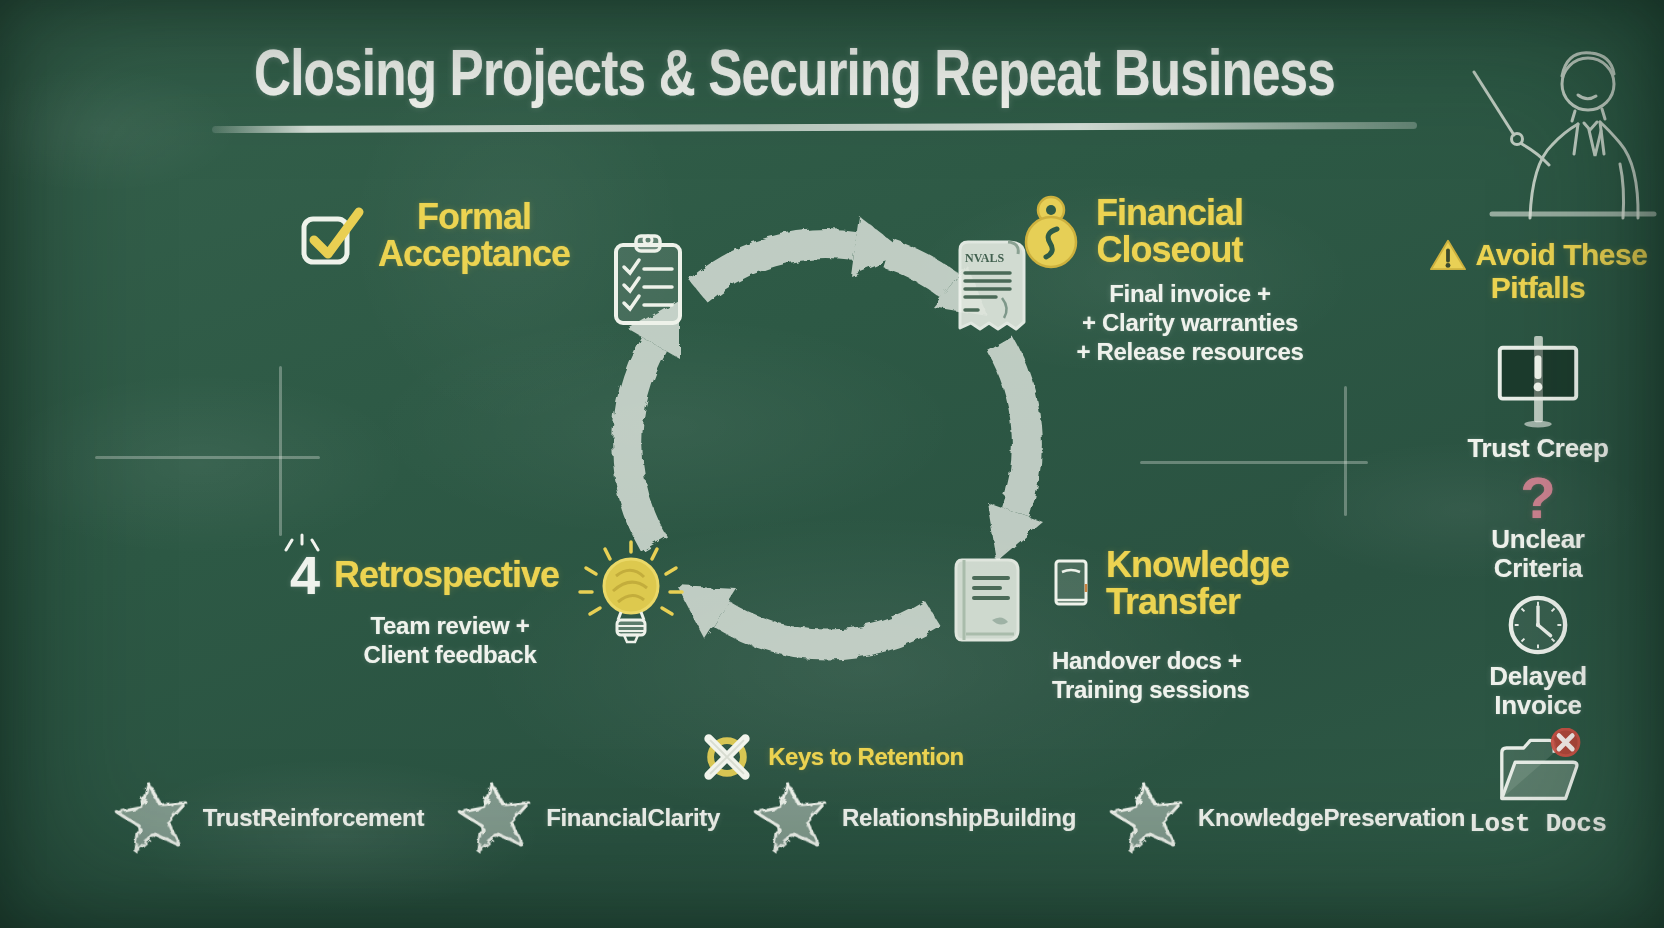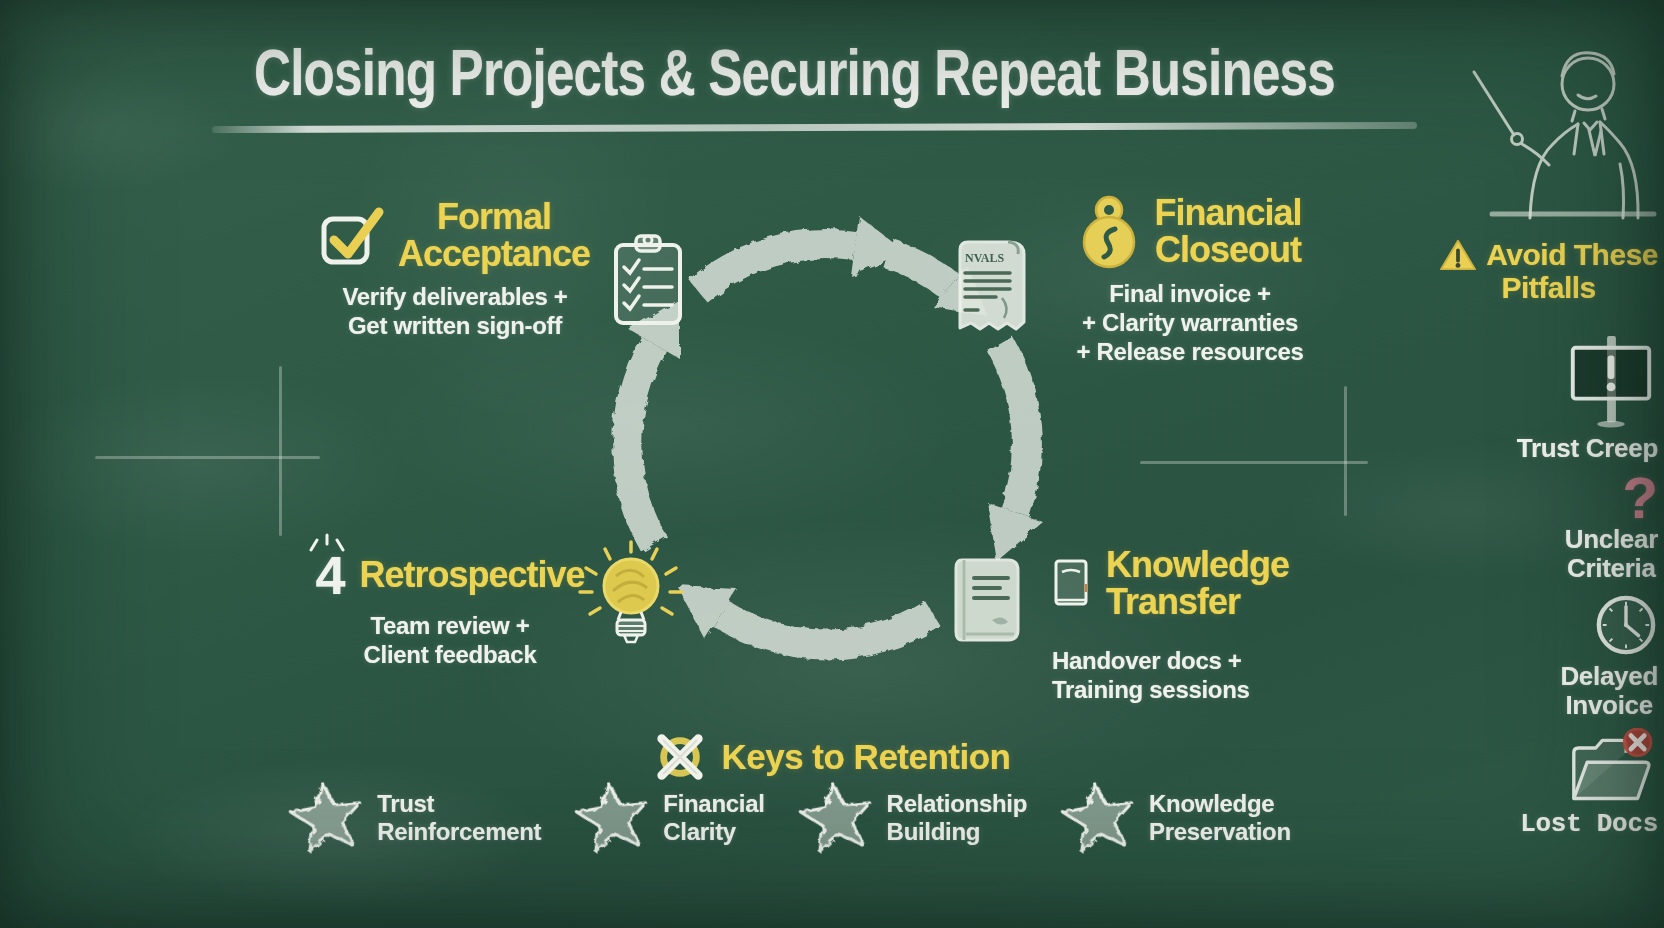--- a/index.html
+++ b/index.html
@@ -24,34 +24,34 @@
     position:absolute;left:120px;top:36px;width:1340px;margin:0;text-align:center;
     font-size:64px;font-weight:bold;color:#f3f5f0;letter-spacing:-1px;white-space:nowrap;
     transform:scaleX(.8);transform-origin:50% 0;
     text-shadow:0 0 1px rgba(255,255,255,.5),0 0 8px rgba(255,255,255,.18);
   }
   .title-underline{position:absolute;left:212px;top:124px;width:1205px;height:7px;border-radius:4px;
     transform:rotate(-.2deg);opacity:.9;filter:blur(.4px);
     background:linear-gradient(90deg,rgba(240,244,238,.15),rgba(240,244,238,.95) 8%,rgba(240,244,238,.8) 45%,rgba(240,244,238,.95) 72%,rgba(240,244,238,.3));}
   .yellow{color:#ecd351;text-shadow:0 0 1px rgba(236,211,81,.6),0 0 7px rgba(236,211,81,.2);}
   .white{color:#eff2ec;text-shadow:0 0 1px rgba(255,255,255,.45),0 0 6px rgba(255,255,255,.15);}
-  .stage{position:absolute;display:flex;flex-direction:column;align-items:center;}
+  .stage{position:absolute;display:flex;flex-direction:column;}
   .stage-header{display:flex;align-items:center;gap:14px;}
   .stage-title{display:flex;flex-direction:column;font-size:36px;font-weight:bold;line-height:1.04;letter-spacing:-1px;text-align:center;}
   .stage-title.left, .stage.left-align .stage-desc{text-align:left;align-items:flex-start;}
   .stage-desc{margin-top:10px;display:flex;flex-direction:column;font-size:24px;font-weight:bold;line-height:1.2;letter-spacing:-.3px;text-align:center;}
   .stage.left-align{align-items:flex-start;}
   .num4{font-size:54px;font-weight:bold;line-height:1;position:relative;}
   .num4 svg{position:absolute;left:-10px;top:-16px;}
   .retention-header{position:absolute;left:0;top:730px;width:1664px;display:flex;justify-content:center;align-items:center;gap:14px;}
-  .retention-title{font-size:35px;font-weight:bold;letter-spacing:-.5px;}
+  .retention-title{font-size:24px;font-weight:bold;letter-spacing:-.5px;}
   .stars-row{position:absolute;left:40px;top:778px;width:1500px;display:flex;justify-content:center;gap:34px;}
   .star-item{display:flex;align-items:center;gap:12px;}
-  .star-label{display:flex;flex-direction:column;font-size:24px;font-weight:bold;line-height:1.15;letter-spacing:-.3px;}
-  .pitfalls{position:absolute;left:1418px;top:238px;width:240px;display:flex;flex-direction:column;align-items:flex-end;text-align:center;}
+  .star-label{display:flex;flex-direction:row;font-size:24px;font-weight:bold;line-height:1.15;letter-spacing:-.3px;}
+  .pitfalls{position:absolute;left:1418px;top:238px;width:240px;display:flex;flex-direction:column;align-items:center;text-align:center;}
   .pitfalls-title{font-size:30px;font-weight:bold;line-height:1.08;letter-spacing:-.5px;}
   .pitfalls-title .line1{display:flex;align-items:center;gap:9px;justify-content:center;}
   .pitfall-label{font-size:26px;font-weight:bold;line-height:1.12;letter-spacing:-.3px;display:flex;flex-direction:column;}
   .qmark{font-size:58px;font-weight:bold;color:#c9818e;line-height:.95;margin-top:6px;
     text-shadow:0 0 1px rgba(201,129,142,.7),0 0 6px rgba(201,129,142,.25);}
   .abs{position:absolute;}
   svg{display:block;}
 </style>
 </head>
 <body>
@@ -170,24 +170,20 @@
     <div class="stage-header">
       <svg width="64" height="62" viewBox="0 0 64 62">
         <rect x="4" y="15" width="43" height="43" rx="9" fill="none" stroke="#eef2ea" stroke-width="5"></rect>
         <path d="M14 36 L28 50 L59 8" fill="none" stroke="#e9cf52" stroke-width="9" stroke-linecap="round" stroke-linejoin="round"></path>
       </svg>
       <div class="stage-title yellow">
         <span>Formal</span>
         <span>Acceptance</span>
       </div>
     </div>
-    <div class="stage-desc white">
-      <span>Verify deliverables +</span>
-      <span>Get written sign-off</span>
-    </div>
   </div>
 
   <div class="stage" style="left:1020px;top:192px;width:340px;">
     <div class="stage-header">
       <svg width="62" height="78" viewBox="0 0 62 78">
         <circle cx="31" cy="18" r="13" fill="#e6cf56" stroke="#cdb13e" stroke-width="2.5"></circle>
         <circle cx="31" cy="18" r="5" fill="#2e5b47"></circle>
         <circle cx="31" cy="50" r="25" fill="#e6cf56" stroke="#cdb13e" stroke-width="2.5"></circle>
         <path d="M37 37 q-13 4 -7 14 q6 9 -4 14" fill="none" stroke="#2e5b47" stroke-width="5" stroke-linecap="round"></path>
       </svg>

